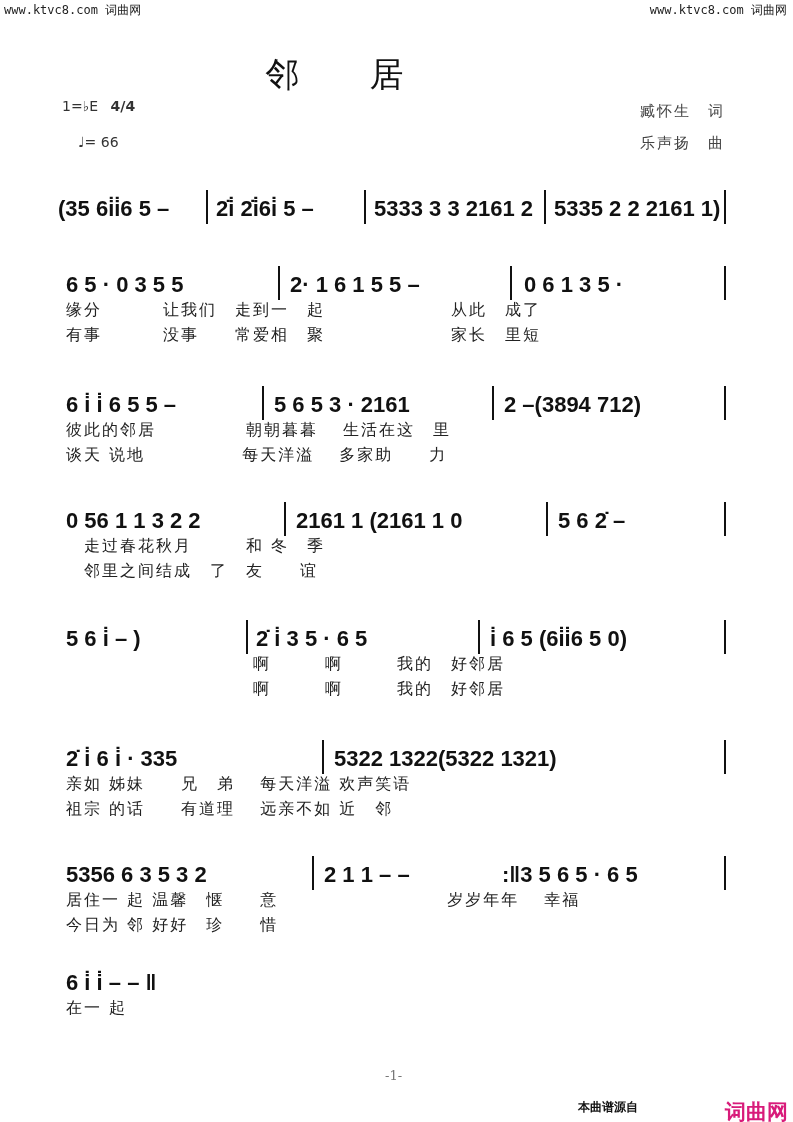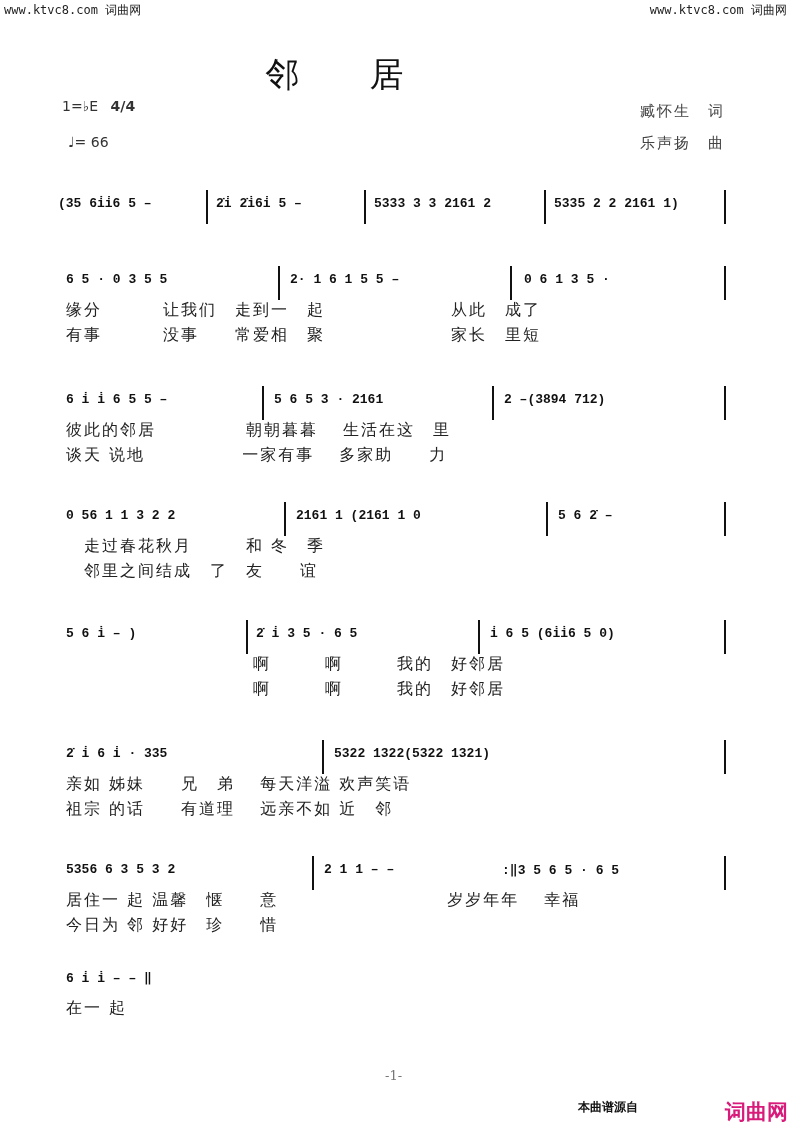--- a/index.html
+++ b/index.html
@@ -5,43 +5,43 @@
   html, body { margin:0; padding:0; background:#fff; }
   body { width:793px; height:1122px; position:relative; overflow:hidden;
          font-family:"DejaVu Sans", sans-serif; color:#111; }
   .abs { position:absolute; }
   .wm { top:2px; font-family:"DejaVu Sans Mono", monospace; font-size:12px; color:#222; }
   .title { top:52px; left:0; width:669px; text-align:center; font-family:"DejaVu Serif", serif;
            font-size:34px; letter-spacing:70px; padding-left:70px; box-sizing:border-box; }
   .meta { font-size:14px; color:#333; }
   .credit { font-size:15px; color:#444; letter-spacing:2px; }
   .row { position:absolute; left:58px; right:60px; }
-  .notes { position:absolute; left:0; right:0; height:30px; font-family:Liberation Mono, monospace;
-           font-weight:bold; font-size:13px; white-space:nowrap; }
+  .notes { position:absolute; left:0; right:0; height:30px; font-family:Liberation Sans, sans-serif;
+           font-weight:bold; font-size:22px; white-space:nowrap; }
   .bar { position:absolute; top:-6px; width:1.5px; height:34px; background:#111; }
   .lyr { position:absolute; left:0; font-size:16px; white-space:pre; color:#222;
          font-family:"DejaVu Sans", sans-serif; letter-spacing:2px; }
   .seg { position:absolute; top:0; }
   .footer-page { top:1068px; left:385px; font-family:"DejaVu Serif", serif; font-size:13px; color:#777; }
   .footer-src { top:1099px; left:578px; font-size:12px; font-weight:bold; color:#111; }
   .footer-brand { top:1098px; left:725px; font-size:21px; font-weight:bold; color:#d81b7a; }
 </style>
 </head>
 <body>
 
 <div class="abs wm" style="left:4px">www.ktvc8.com 词曲网</div>
 <div class="abs wm" style="right:6px">www.ktvc8.com 词曲网</div>
 
 <div class="abs title">邻居</div>
 
 <div class="abs meta" style="top:98px;left:62px;">
   <span>1=♭E</span>
   <span style="font-weight:bold;margin-left:8px;">4/4</span>
 </div>
-<div class="abs meta" style="top:134px;left:68px;">♩= 66</div>
+<div class="abs meta" style="top:134px;left:78px;">♩= 66</div>
 <div class="abs credit" style="top:102px;left:640px;">臧怀生　词</div>
 <div class="abs credit" style="top:134px;left:640px;">乐声扬　曲</div>
 
 <div class="row" style="top:196px;">
   <div class="notes">
     <span class="seg" style="left:0">(35 6i̇i̇6 5 –</span>
     <span class="bar" style="left:148px"></span>
     <span class="seg" style="left:158px">2̇i̇ 2̇i̇6i̇ 5 –</span>
     <span class="bar" style="left:306px"></span>
     <span class="seg" style="left:316px">5333 3 3 2161 2</span>
@@ -67,21 +67,21 @@
 <div class="row" style="top:392px;">
   <div class="notes">
     <span class="seg" style="left:8px">6 i̇ i̇ 6 5 5 –</span>
     <span class="bar" style="left:204px"></span>
     <span class="seg" style="left:216px">5 6 5 3 ·  2161</span>
     <span class="bar" style="left:434px"></span>
     <span class="seg" style="left:446px">2 –(3894 712)</span>
     <span class="bar" style="left:666px"></span>
   </div>
   <div class="lyr" style="top:28px;left:8px">彼此的邻居　　　　　朝朝暮暮　 生活在这　里</div>
-  <div class="lyr" style="top:53px;left:8px">谈天 说地　　　　　 一家有事　 多家助　　力</div>
+  <div class="lyr" style="top:53px;left:8px">谈天 说地　　　　　 每天洋溢　 多家助　　力</div>
 </div>
 
 <div class="row" style="top:508px;">
   <div class="notes">
     <span class="seg" style="left:8px">0 56 1 1 3 2  2</span>
     <span class="bar" style="left:226px"></span>
     <span class="seg" style="left:238px">2161 1 (2161 1 0</span>
     <span class="bar" style="left:488px"></span>
     <span class="seg" style="left:500px">5  6  2̇  –</span>
     <span class="bar" style="left:666px"></span>

